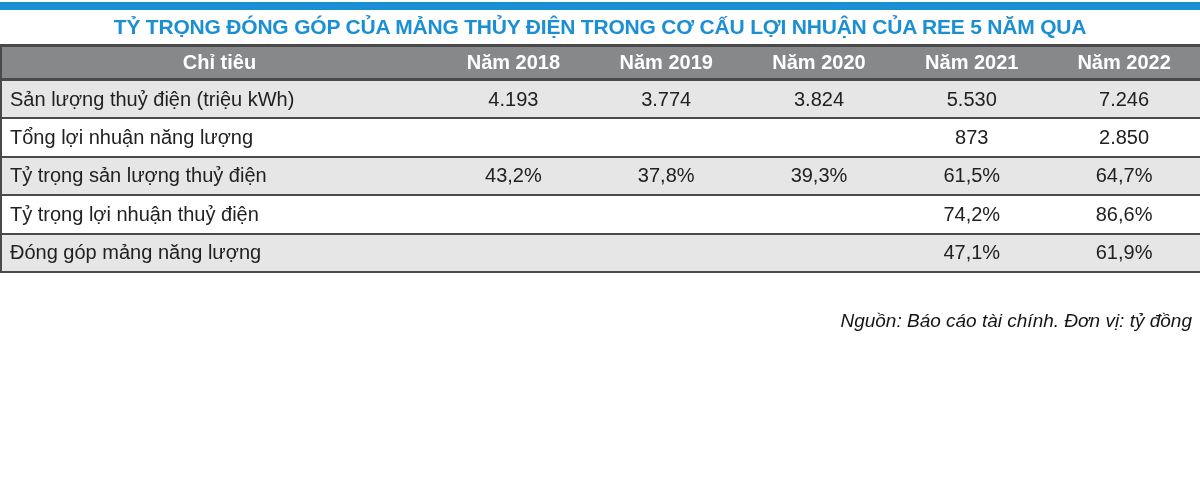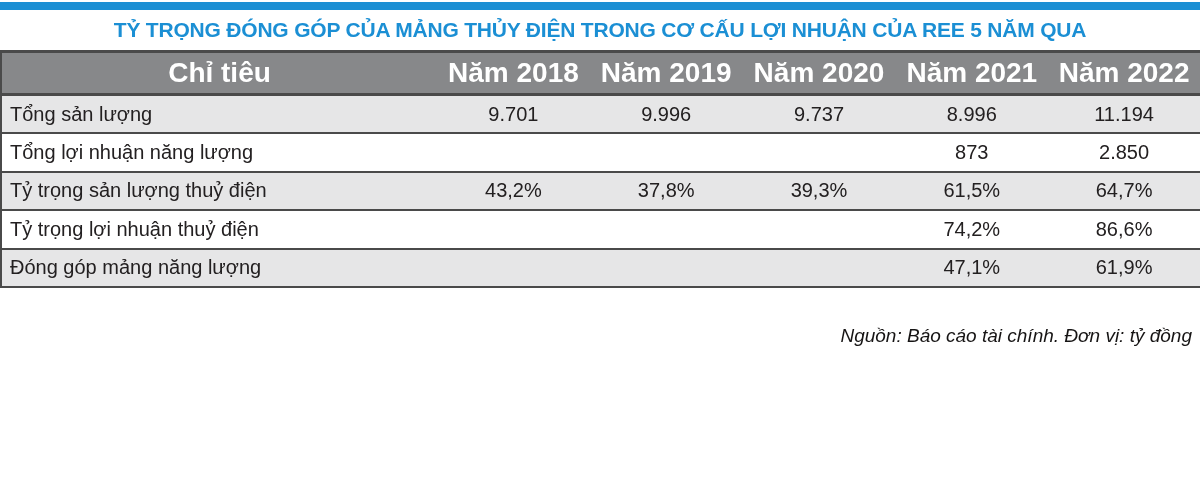--- a/index.html
+++ b/index.html
@@ -12,21 +12,21 @@
   }
   .page { width: 1200px; height: 491px; }
 
   .top-bar {
     height: 8px;
     margin-top: 2px;
     background: var(--accent, #1b8fd4);
   }
 
   .title {
-    height: 40px;
+    height: 34px;
     display: flex;
     align-items: center;
     justify-content: center;
     color: var(--accent, #1b8fd4);
     font-weight: bold;
     font-size: 21px;
     letter-spacing: -0.2px;
     white-space: nowrap;
   }
 
@@ -37,21 +37,21 @@
     border-left: 2px solid var(--sep, #4a4a4a);
     border-right: 2px solid var(--sep, #4a4a4a);
     border-top: 3px solid var(--sep, #4a4a4a);
   }
   col.c-label { width: 436px; }
   col.c-year  { width: 152.8px; }
 
   thead th {
     background: var(--head, #87888a);
     color: #ffffff;
-    font-size: 28px;
+    font-size: 20px;
     font-weight: bold;
     height: 34px;
     text-align: center;
     border-bottom: 3px solid var(--sep, #4a4a4a);
     padding: 4px;
   }
   tbody tr {
     border-bottom: 2.5px solid var(--sep, #4a4a4a);
     background: #ffffff;
   }
@@ -104,26 +104,26 @@
         <th class="label-h">Chỉ tiêu</th>
         <th>Năm 2018</th>
         <th>Năm 2019</th>
         <th>Năm 2020</th>
         <th>Năm 2021</th>
         <th>Năm 2022</th>
       </tr>
     </thead>
     <tbody id="table-body">
         <tr>
-          <td class="label">Tổng sản lượng</td>
-          <td>9.701</td>
-          <td>9.996</td>
-          <td>9.737</td>
-          <td>8.996</td>
-          <td>11.194</td>
+          <td class="label">Sản lượng thuỷ điện (triệu kWh)</td>
+          <td>4.193</td>
+          <td>3.774</td>
+          <td>3.824</td>
+          <td>5.530</td>
+          <td>7.246</td>
         </tr>
         <tr>
           <td class="label">Tổng lợi nhuận năng lượng</td>
           <td></td>
           <td></td>
           <td></td>
           <td>873</td>
           <td>2.850</td>
         </tr>
         <tr>

